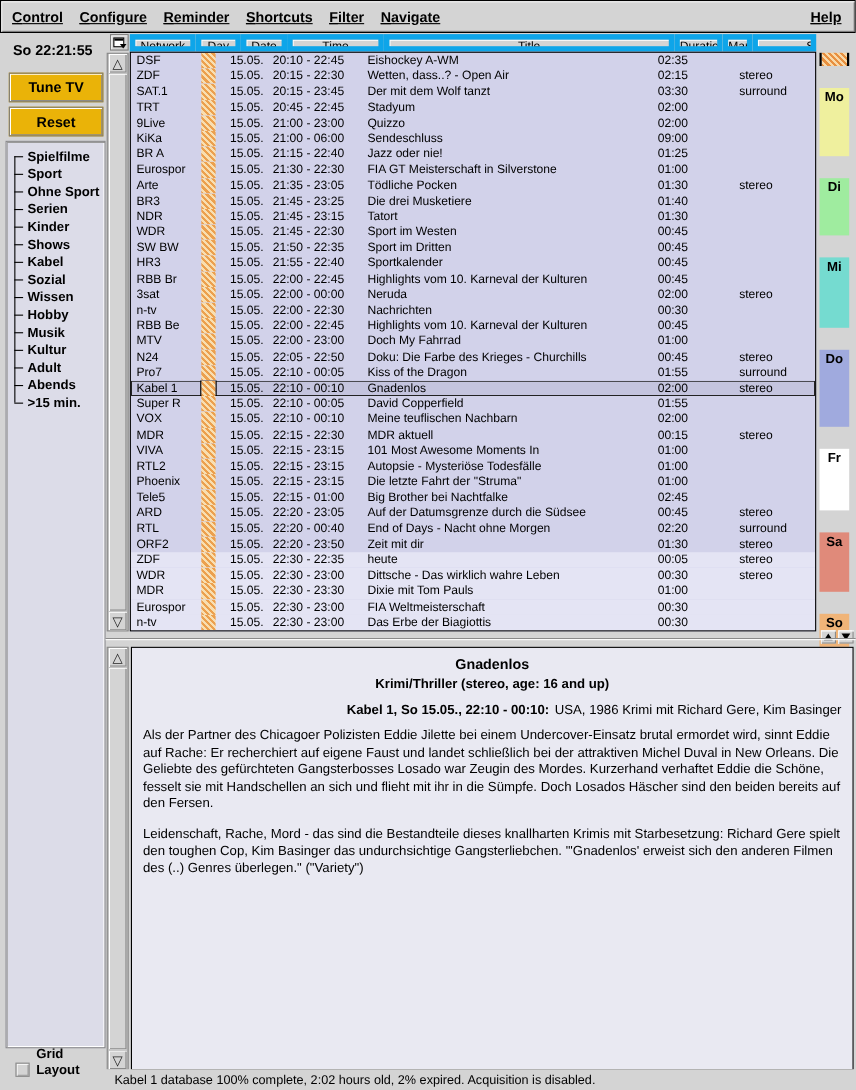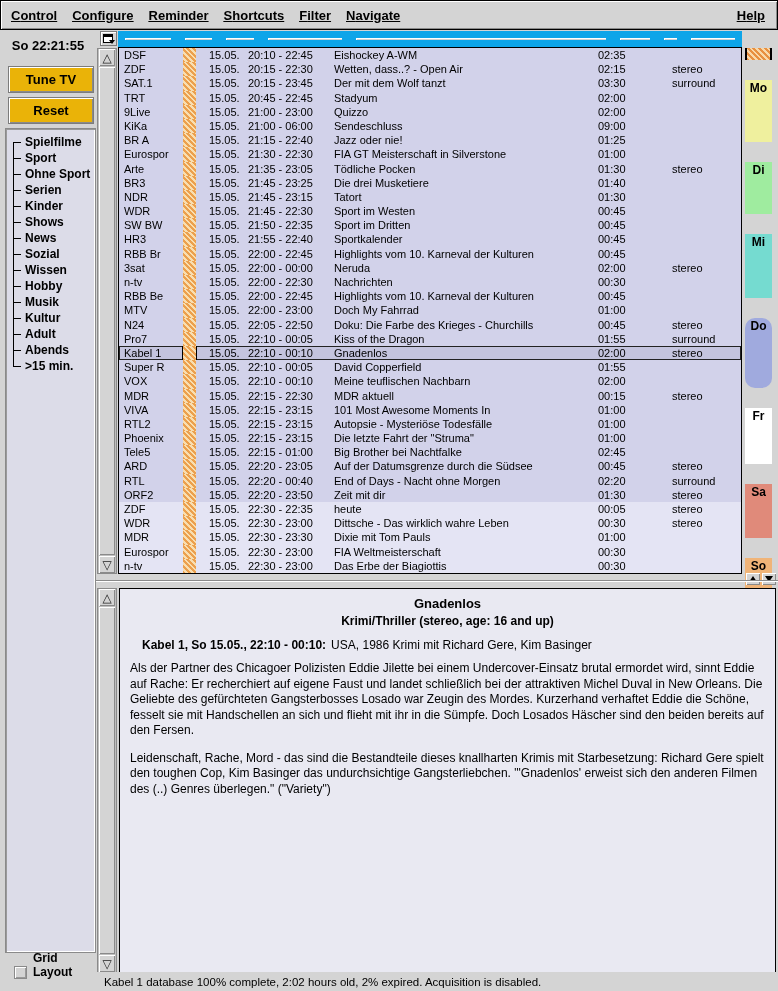--- a/index.html
+++ b/index.html
@@ -68,21 +68,21 @@
   .grid-config .win{position:absolute;left:2px;top:2px;width:8px;height:7px;border:1px solid #000;background:#fff;}
   .grid-config .win::before{content:"";position:absolute;left:0;top:0;right:0;height:2px;background:#000;}
   .grid-config .arr{position:absolute;right:1px;bottom:1px;width:0;height:0;
     border-left:3px solid transparent;border-right:3px solid transparent;border-top:4px solid #000;}
 
   
   .tbl-header{
     position:absolute;left:118px;top:31px;width:624px;height:16px;display:flex;
   }
   .hcell{
-    box-sizing:border-box;background:#d4d4d4;border:7px solid #0ea5e9;
+    box-sizing:border-box;background:#d4d4d4;border:5px solid #0ea5e9;
     box-shadow:inset 1px 1px 0 #fff;
     font-size:11px;line-height:13px;text-align:center;overflow:hidden;white-space:nowrap;cursor:default;
   }
   .tbl-body{
     position:absolute;left:118px;top:47px;width:624px;height:527px;box-sizing:border-box;
     background:var(--row-bg,#d2d2ea);border:1px solid #000;overflow:hidden;
   }
   .row{display:flex;height:14.19px;font-size:11px;line-height:14px;white-space:nowrap;cursor:default;}
   .row.future{background:var(--row-future-bg,#e4e4f4);}
   .row.selected{background:var(--row-selected-bg,#c4c4de);box-shadow:inset 0 0 0 1px #222;}
@@ -127,21 +127,21 @@
     border-top:1px solid #8a8a8a;border-bottom:1px solid #fff;}
 
   
   .detail{
     position:absolute;left:119px;top:588px;width:657px;height:385px;box-sizing:border-box;
     background:var(--detail-bg,#e9e9f2);border:1px solid #000;
     padding:5px 10px;font-size:12px;overflow:hidden;
   }
   .d-title{font-weight:bold;font-size:13px;text-align:center;margin:2px 0 3px 0;}
   .d-sub{font-weight:bold;font-size:12px;text-align:center;margin:0 0 10px 0;}
-  .d-head{margin:4px 0 8px 12px;line-height:15px;}
+  .d-head{margin:4px 0 8px 12px;line-height:15px;text-align:right;}
   .d-head b{margin-right:5px;}
   .d-para{margin:0 0 12px 0;line-height:15.5px;}
 
   
   .statusbar{
     position:absolute;left:96px;top:972px;width:682px;height:19px;box-sizing:border-box;
     background:#d4d4d4;font-size:11.5px;padding:4px 0 0 8px;white-space:nowrap;overflow:hidden;
   }
   .grid-check{
     position:absolute;left:14px;top:966px;width:13px;height:13px;box-sizing:border-box;
@@ -188,21 +188,21 @@
       <div class="side-item">
         <span class="tick"></span>
         <span>Kinder</span>
       </div>
       <div class="side-item">
         <span class="tick"></span>
         <span>Shows</span>
       </div>
       <div class="side-item">
         <span class="tick"></span>
-        <span>News</span>
+        <span>Kabel</span>
       </div>
       <div class="side-item">
         <span class="tick"></span>
         <span>Sozial</span>
       </div>
       <div class="side-item">
         <span class="tick"></span>
         <span>Wissen</span>
       </div>
       <div class="side-item">
@@ -698,21 +698,21 @@
       <div class="cell c-mark"></div>
       <div class="cell c-sound"></div>
     </div>
   </div>
 
 <div class="day-strip" id="day-strip">
     <div class="seg marker" style="height: 12px;"></div>
     <div class="seg" style="background: rgb(239, 240, 158); height: 62px;">Mo</div>
     <div class="seg" style="background: rgb(159, 236, 159); height: 52px;">Di</div>
     <div class="seg" style="background: rgb(117, 219, 208); height: 64px;">Mi</div>
-    <div class="seg" style="background: rgb(160, 170, 222); height: 70px; border-radius: 10px;">Do</div>
+    <div class="seg" style="background: rgb(160, 170, 222); height: 70px;">Do</div>
     <div class="seg" style="background: #ffffff; height: 56px;">Fr</div>
     <div class="seg" style="background: rgb(224, 138, 122); height: 54px;">Sa</div>
     <div class="seg" style="background: rgb(240, 180, 120); height: 58px;">So</div>
     <div class="seg" style="background: rgb(239, 240, 158); height: 54px;">Mo</div>
     <div class="seg" style="background: rgb(159, 236, 159); height: 14px;">Di</div>
   </div>
 <div class="strip-arrows">
   <div class="strip-btn">
       <div class="tri-up"></div>
     </div>

